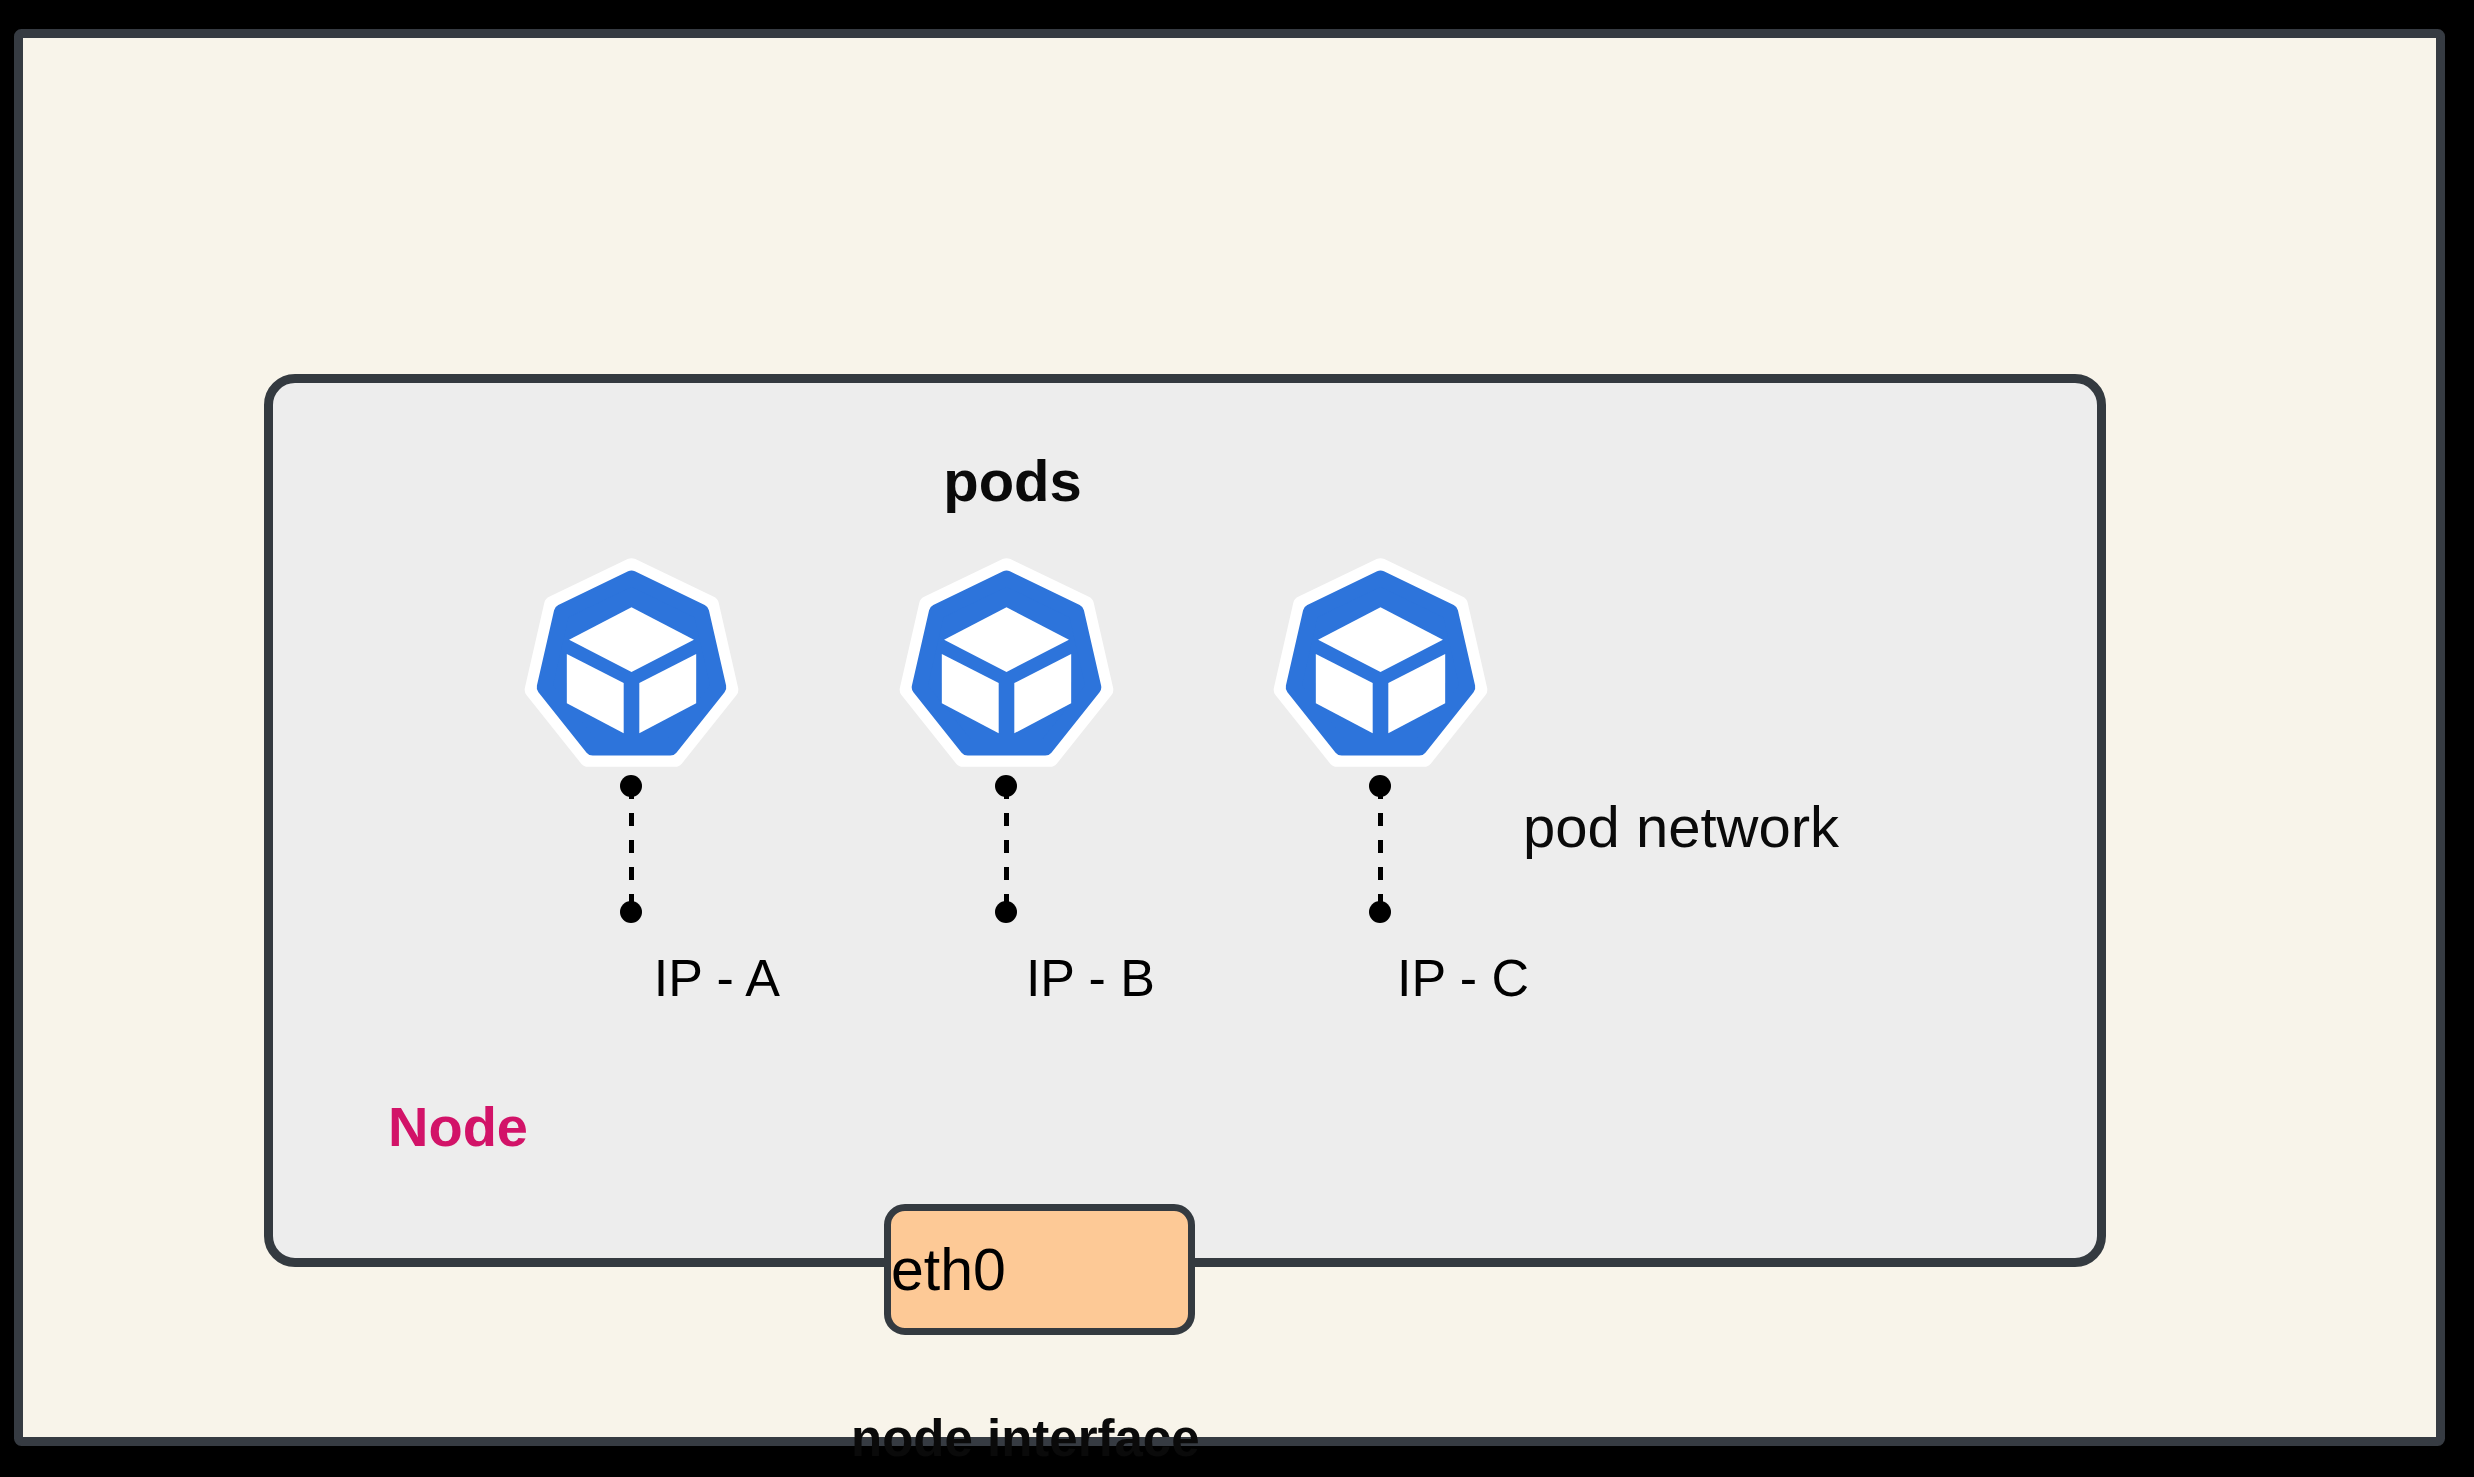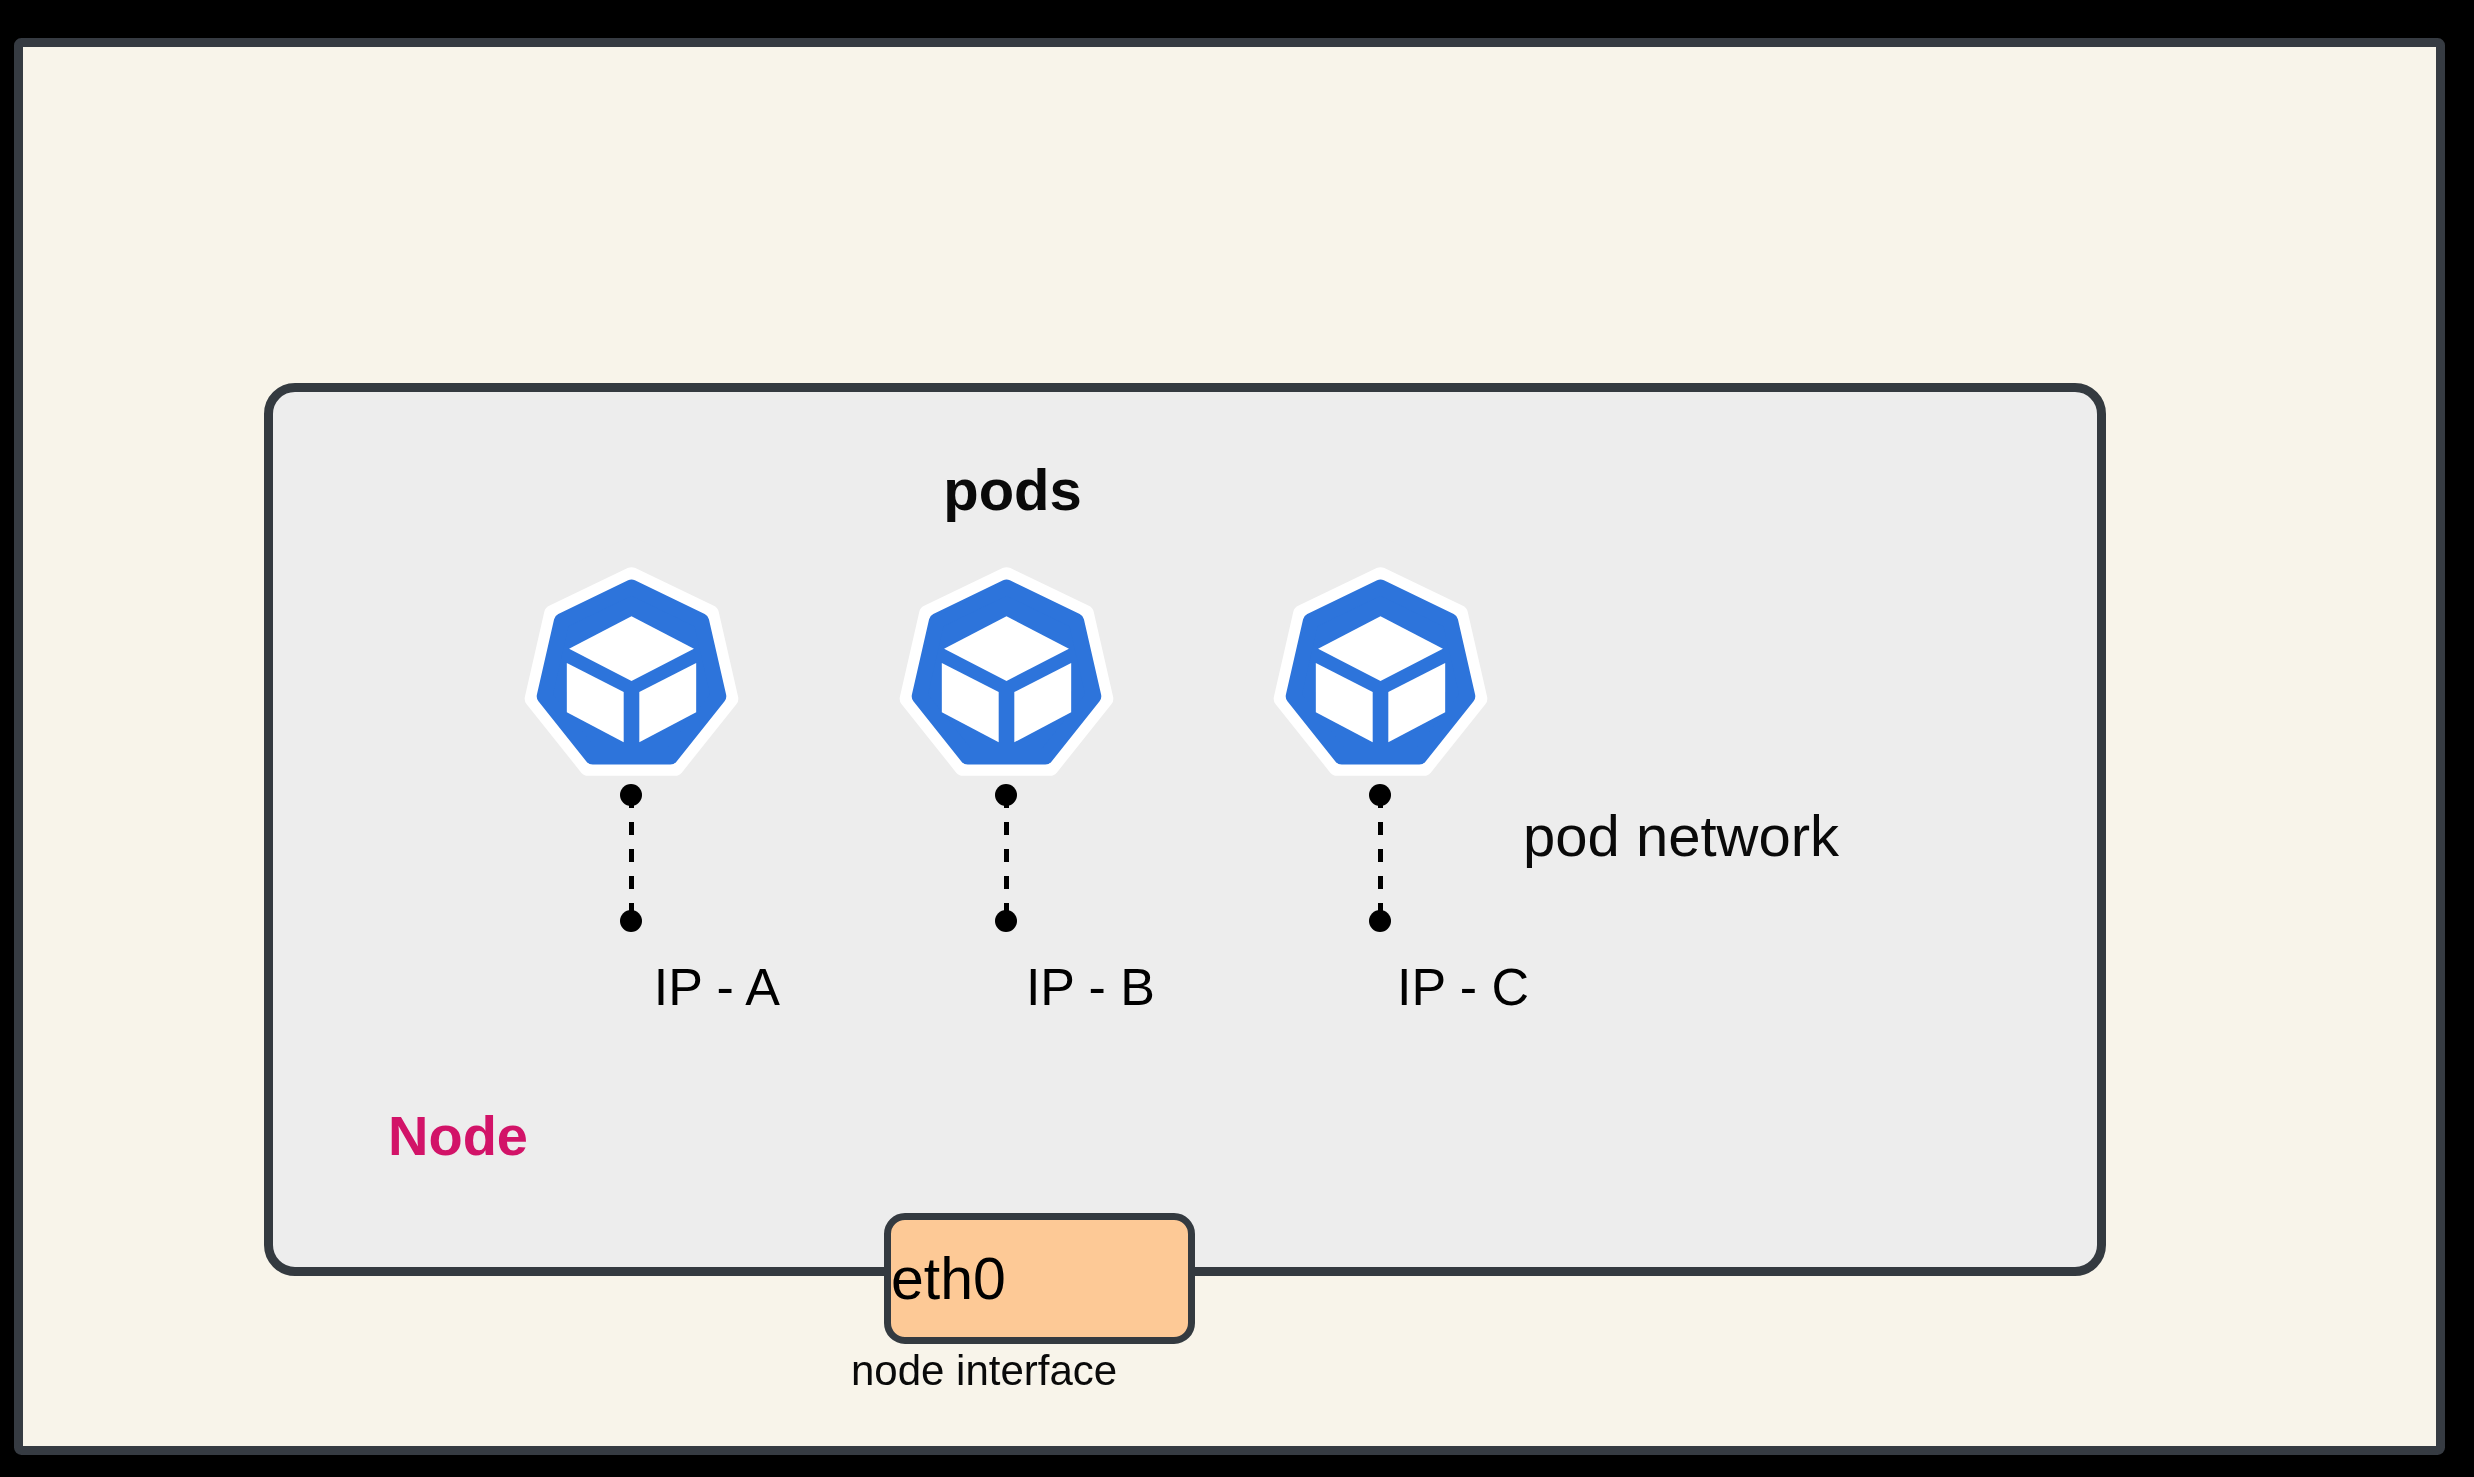--- a/index.html
+++ b/index.html
@@ -8,21 +8,20 @@
     background:var(--canvas-black,#000);
     font-family:"Liberation Sans", sans-serif;
     position:relative;overflow:hidden;
   }
   .screen{
     position:absolute;left:14px;top:29px;
     width:2413px;height:1399px;
     background:var(--screen-bg,#F8F4EA);
     border:9px solid var(--screen-border,#363B42);
     border-radius:7.4px;
-    margin-top:9px;
   }
   .node-box{
     position:absolute;left:241px;top:336px;
     width:1824px;height:875px;
     background:var(--node-bg,#EDEDED);
     border:9.6px solid var(--node-border,#343A40);
     border-radius:31px;
   }
   .pods-title{
     position:absolute;left:841px;top:409px;width:297px;
@@ -59,22 +58,22 @@
   .eth0-box{
     position:absolute;left:861px;top:1166px;
     width:297px;height:117px;
     background:var(--eth0-bg,#FDC996);
     border:7.4px solid var(--node-border,#343A40);
     border-radius:21px;
     display:flex;align-items:center;justify-content:flex-start;
   }
   .eth0-label{font-size:59px;color:#000;}
   .node-interface-label{
-    position:absolute;left:828px;top:1300px;
-    font-size:42px;font-weight:normal;color:var(--text,#0A0A0A);
+    position:absolute;left:828px;top:1371px;
+    font-size:51px;font-weight:bold;color:var(--text,#0A0A0A);
   }
 </style>
 </head>
 <body>
 
 <div class="screen">
 
   <div class="node-box"></div>
 
   <div class="pods-title">pods</div>

